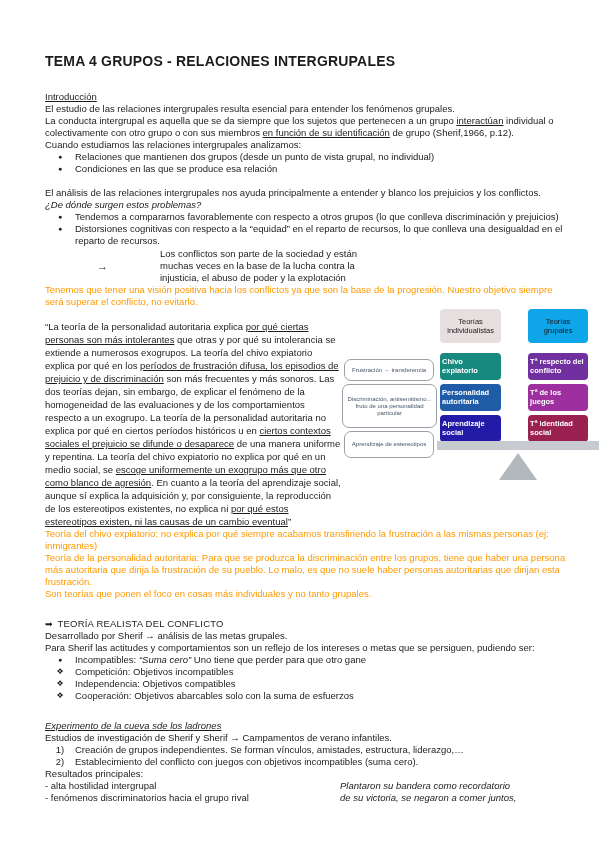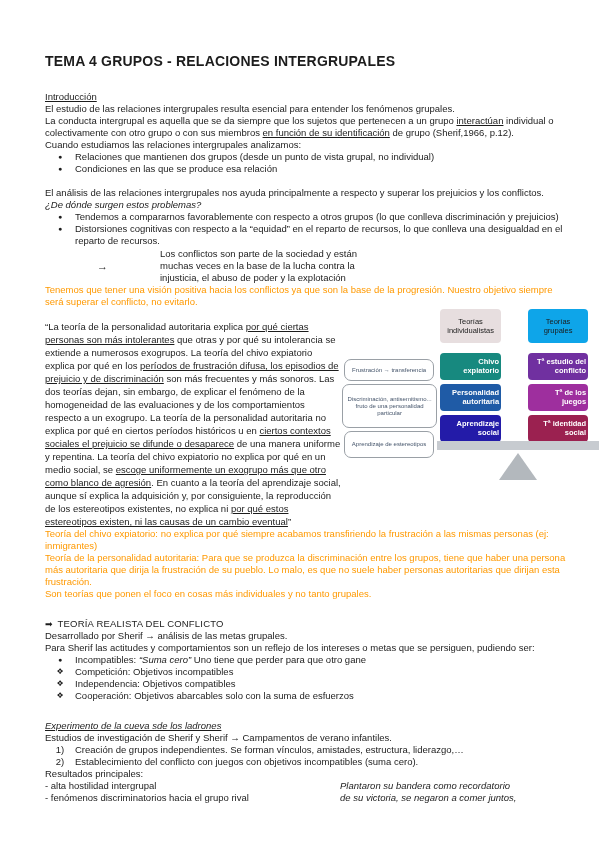--- a/index.html
+++ b/index.html
@@ -31,21 +31,21 @@
   .quote-row{display:flex;margin-right:-25px;margin-top:12px;}
   .quote-col{width:303px;line-height:13px;}
   .diagram{position:relative;width:258px;height:180px;margin-left:auto;margin-top:-16px;}
   .dg-note{
     position:absolute;border:1px solid #9aa0a6;border-radius:7px;background:#fff;
     font-size:6px;line-height:7px;color:#44546a;text-align:center;
     display:flex;align-items:center;justify-content:center;padding:1px 2px;box-sizing:border-box;
   }
   .dg-box{
     position:absolute;border-radius:4px;color:#fff;font-size:7.5px;line-height:8.5px;
-    font-weight:bold;text-align:right;display:flex;align-items:center;justify-content:center;
+    font-weight:bold;text-align:left;display:flex;align-items:center;justify-content:center;
     padding:5px 2px;box-sizing:border-box;
   }
   .dg-header{
     position:absolute;border-radius:4px;font-size:7.5px;line-height:9px;font-weight:normal;
     text-align:center;display:flex;align-items:center;justify-content:center;
     padding:10px;box-sizing:border-box;
   }
   .dg-bar{position:absolute;left:95px;top:137px;width:162px;height:9px;}
   .dg-triangle{
     position:absolute;left:157px;top:149px;width:0;height:0;
@@ -80,21 +80,21 @@
         <span class="btext">Relaciones que mantienen dos grupos (desde un punto de vista grupal, no individual)</span>
       </li>
     <li>
         <span class="marker dot">●</span>
         <span class="btext">Condiciones en las que se produce esa relación</span>
       </li>
   </ul>
 
   <div class="gap"></div>
 
-  <p>El análisis de las relaciones intergrupales nos ayuda principalmente a respecto y superar los prejuicios y los conflictos.</p>
+  <p>El análisis de las relaciones intergrupales nos ayuda principalmente a entender y blanco los prejuicios y los conflictos.</p>
   <p class="it">¿De dónde surgen estos problemas?</p>
   <ul class="blist">
     <li>
         <span class="marker dot">●</span>
         <span class="btext">Tendemos a compararnos favorablemente con respecto a otros grupos (lo que conlleva discriminación y prejuicios)</span>
       </li>
     <li>
         <span class="marker dot">●</span>
         <span class="btext">Distorsiones cognitivas con respecto a la “equidad” en el reparto de recursos, lo que conlleva una desigualdad en el reparto de recursos.</span>
       </li>
@@ -119,21 +119,21 @@
       <div class="dg-note" style="left:0;top:80px;width:95px;height:44px;">Discriminación, antisemitismo... fruto de una personalidad particular</div>
       <div class="dg-note" style="left:2px;top:127px;width:90px;height:27px;">Aprendizaje de estereotipos</div>
 
       <div class="dg-header" style="left: 98px; top: 5px; width: 61px; height: 34px; background-color: rgb(231, 222, 223);">Teorías individualistas</div>
       <div class="dg-header" style="left: 186px; top: 5px; width: 60px; height: 34px; background-color: #0ea5e9;">Teorías grupales</div>
 
       <div class="dg-box" style="left: 98px; top: 49px; width: 61px; height: 27px; background-color: rgb(23, 137, 127);">Chivo expiatorio</div>
       <div class="dg-box" style="left: 98px; top: 80px; width: 61px; height: 27px; background-color: rgb(31, 91, 166);">Personalidad autoritaria</div>
       <div class="dg-box" style="left: 98px; top: 111px; width: 61px; height: 27px; background-color: rgb(35, 27, 168);">Aprendizaje social</div>
 
-      <div class="dg-box" style="left: 186px; top: 49px; width: 60px; height: 27px; background-color: rgb(112, 48, 160);">Tª estudio del conflicto</div>
+      <div class="dg-box" style="left: 186px; top: 49px; width: 60px; height: 27px; background-color: rgb(112, 48, 160);">Tª respecto del conflicto</div>
       <div class="dg-box" style="left: 186px; top: 80px; width: 60px; height: 27px; background-color: rgb(158, 47, 158);">Tª de los juegos</div>
       <div class="dg-box" style="left: 186px; top: 111px; width: 60px; height: 27px; background-color: rgb(155, 33, 80);">Tª identidad social</div>
 
       <div class="dg-bar" style="background-color: rgb(199, 203, 208);"></div>
       <div class="dg-triangle"></div>
     </div>
   </div>
 
   <p class="orange" style="color: rgb(255, 153, 0);">Teoría del chivo expiatorio: no explica por qué siempre acabamos transfiriendo la frustración a las mismas personas (ej: inmigrantes)</p>
   <p class="orange" style="color: rgb(255, 153, 0);">Teoría de la personalidad autoritaria: Para que se produzca la discriminación entre los grupos, tiene que haber una persona más autoritaria que dirija la frustración de su pueblo. Lo malo, es que no suele haber personas autoritarias que dirijan esta frustración.</p>

